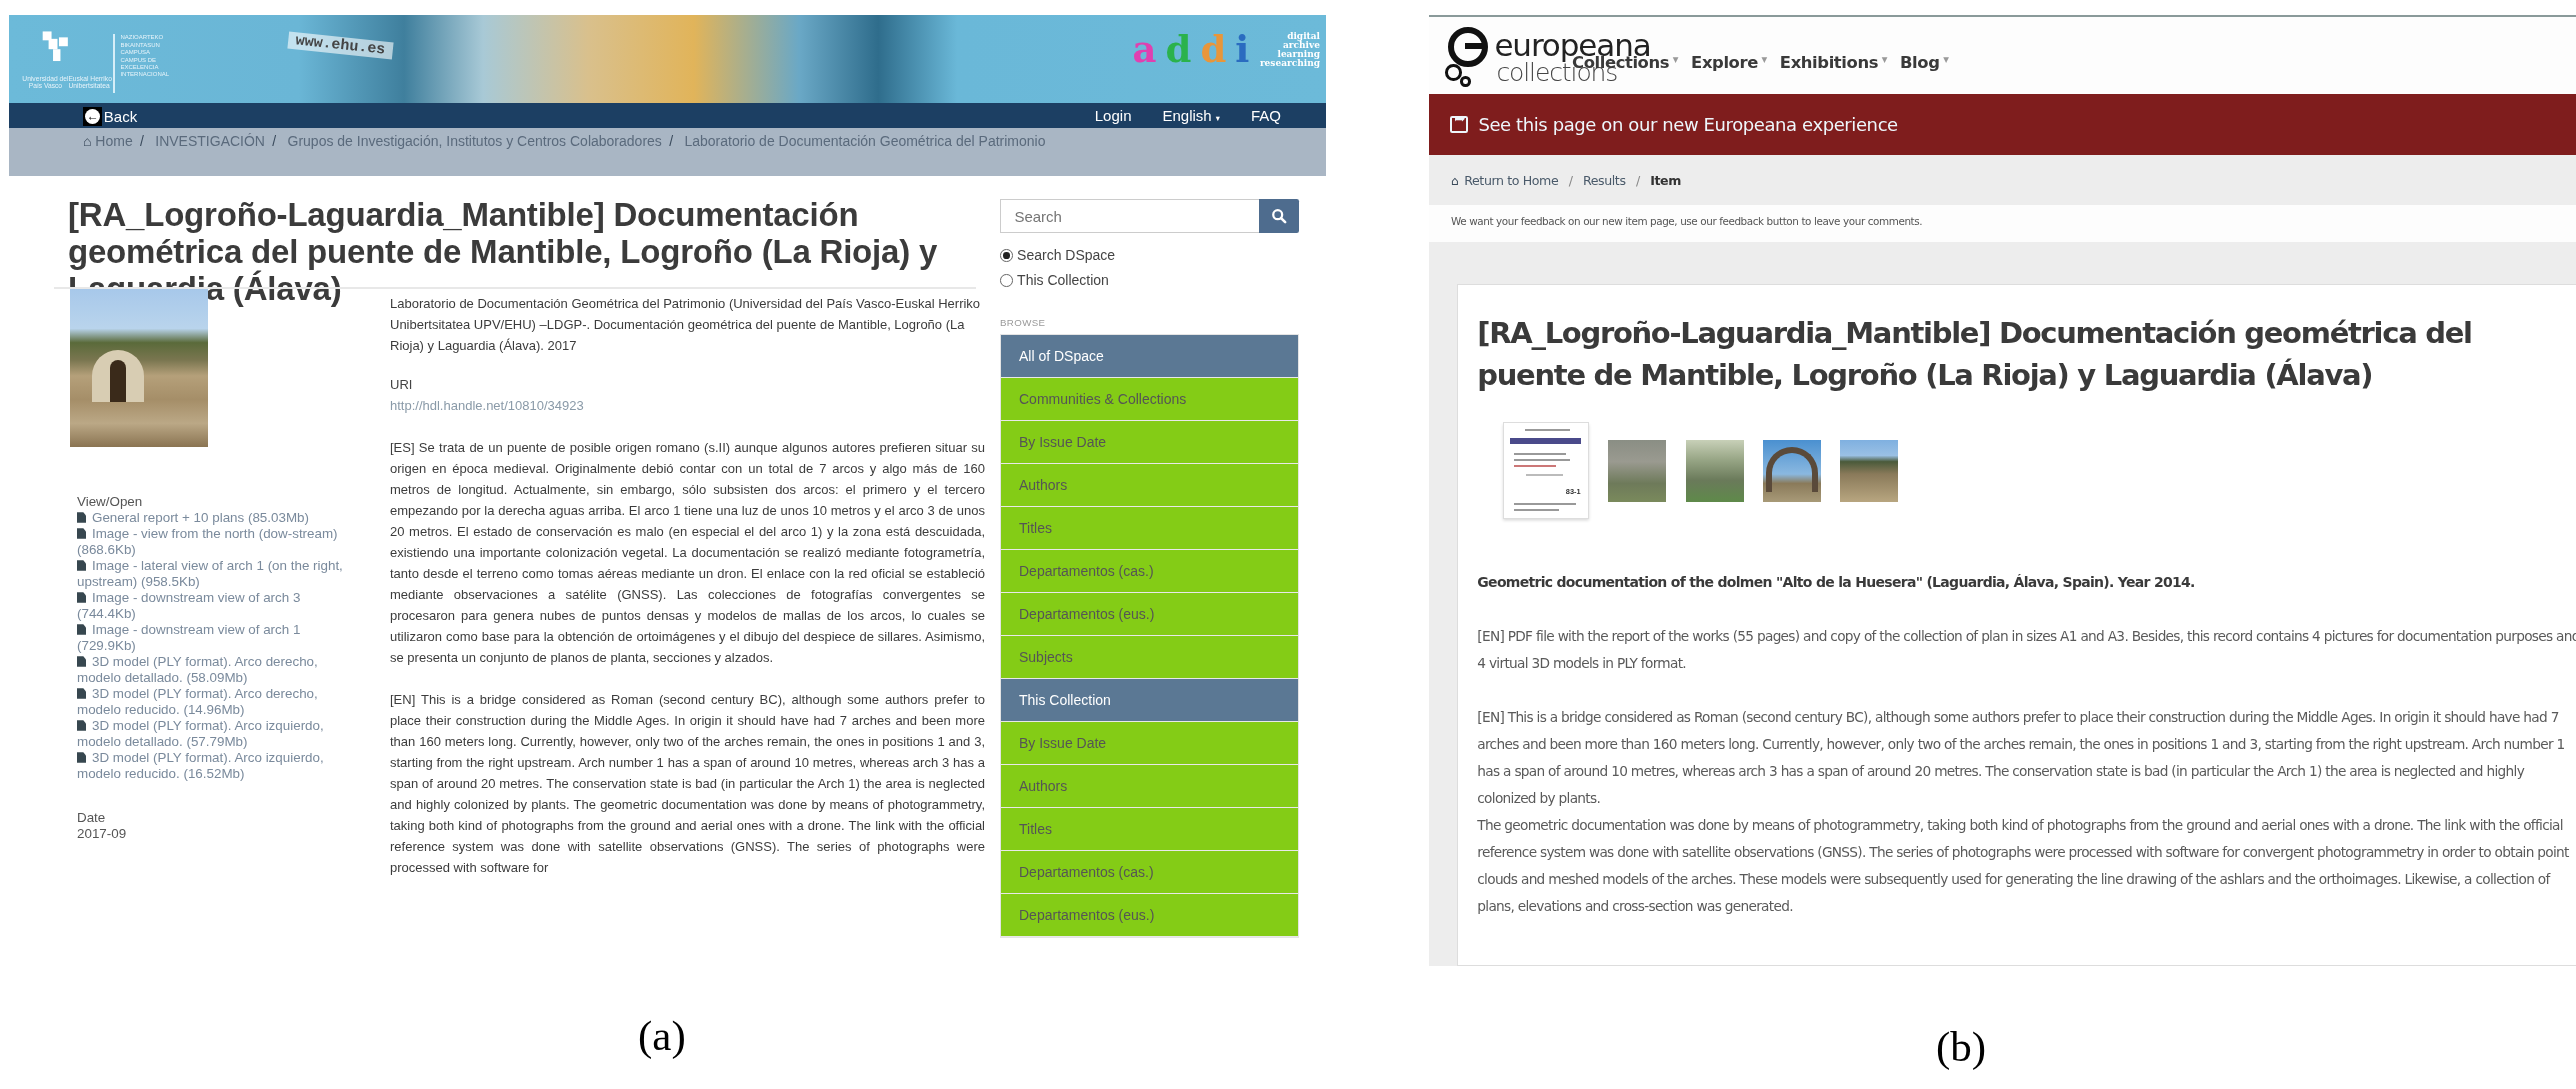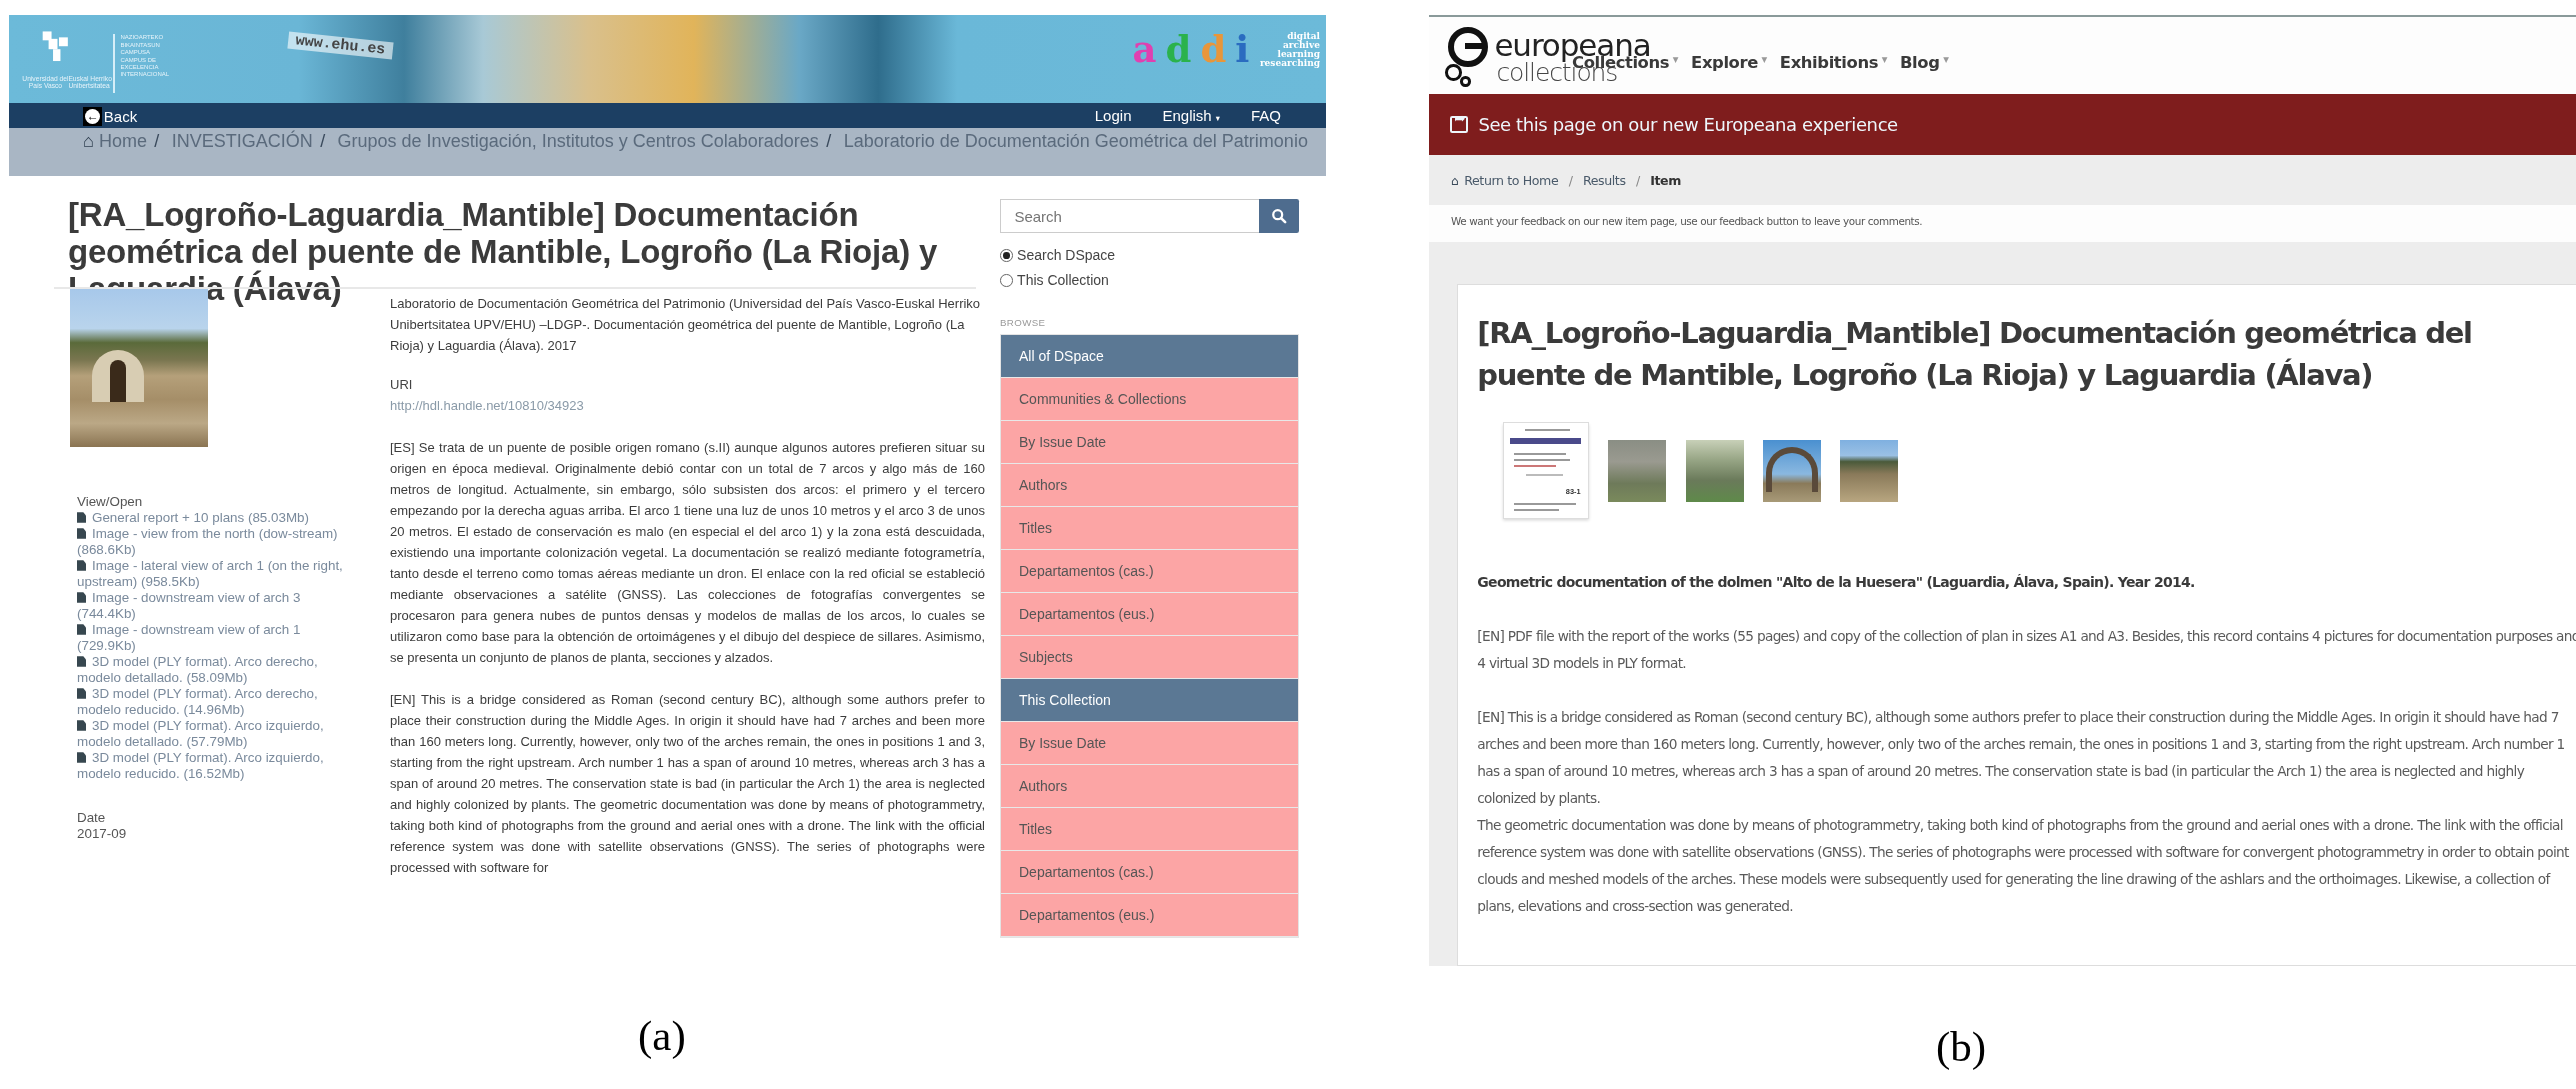--- a/index.html
+++ b/index.html
@@ -20,21 +20,21 @@
   #a-addi { position: absolute; right: 6px; top: 16.4px; display: flex; align-items: flex-end; }
   #a-addi .letters span { font-family: "DejaVu Serif", serif; font-weight: bold; font-size: 37px; margin-right: 9px; line-height: 1; }
   #a-addi .tag { font-family: "DejaVu Serif", serif; font-weight: bold; font-size: 9px; line-height: 9px; color: #fff; margin-left: 1.5px; text-align: right; }
 
   #a-navbar { position: absolute; left: 0; top: 88px; width: 1317px; height: 25px; background: #1c3f63; color: #fff; font-size: 15px; }
   #a-back { position: absolute; left: 74px; top: 3.7px; display: flex; align-items: center; }
   #a-back .ico { width: 19.3px; height: 19.3px; background: #000; display: flex; align-items: center; justify-content: center; margin-right: 1.5px; }
   #a-back .ico span { width: 15px; height: 15px; border-radius: 50%; background: #fff; color: #000; font-size: 12px; font-weight: bold; text-align: center; line-height: 15px; }
   #a-nav-right { position: absolute; right: 45px; top: 3.7px; display: flex; gap: 31px; }
 
-  #a-breadcrumb { position: absolute; left: 0; top: 113px; width: 1317px; height: 48px; background: #a9b6c4; font-size: 18px; color: #5a6a7c; padding: 3px 0 0 74px; line-height: 20px; }
+  #a-breadcrumb { position: absolute; left: 0; top: 113px; width: 1317px; height: 48px; background: #a9b6c4; font-size: 14px; color: #5a6a7c; padding: 3px 0 0 74px; line-height: 20px; }
   #a-breadcrumb .sep { margin: 0 7.4px; color: #3a4a5c; }
   #a-breadcrumb .current { color: #23313f; }
 
   #a-title { position: absolute; left: 59px; top: 181px; width: 914px; font-size: 33px; line-height: 37px; color: #3b3b3b; letter-spacing: -0.2px; }
   #a-title-rule { position: absolute; left: 45px; top: 272px; width: 922px; height: 1.5px; background: #e8e8e8; }
 
   #a-thumb { position: absolute; left: 61px; top: 274px; width: 138px; height: 158px;
     background: linear-gradient(180deg, #a7c8ea 0%, #b9d4ec 25%, #5a6a3a 34%, #7a7650 45%, #b5a07a 55%, #a58e68 70%, #bba886 85%, #8a7452 100%); }
   #a-thumb .arch { position: absolute; left: 22px; top: 61px; width: 52px; height: 52px; border-radius: 26px 26px 0 0; background: #d8cdb3; }
   #a-thumb .arch i { position: absolute; left: 18px; top: 10.4px; width: 16.4px; height: 42px; border-radius: 8.2px 8.2px 0 0; background: #3a2a1a; }
@@ -53,21 +53,21 @@
   #a-sidebar { position: absolute; left: 991px; top: 184px; width: 299px; }
   #a-search { display: flex; height: 34px; }
   #a-search input { flex: 1; height: 34px; border: 0.7px solid #ccc; border-right: none; font-size: 15px; padding-left: 13.4px; color: #999; font-family: "Liberation Sans", sans-serif; }
   #a-search .btn { width: 40px; height: 34px; background: #4e6c8e; display: flex; align-items: center; justify-content: center; border-radius: 0 2.2px 2.2px 0; }
   #a-radios { margin-top: 10px; font-size: 14px; line-height: 25px; color: #444; }
   #a-radios .r { display: flex; align-items: center; }
   #a-radios .dot { width: 12.6px; height: 12.6px; border: 1.1px solid #666; border-radius: 50%; margin-right: 4.5px; display: inline-flex; align-items: center; justify-content: center; }
   #a-radios .dot.on::after { content: ""; width: 6.7px; height: 6.7px; border-radius: 50%; background: #222; }
   #a-browse-label { margin-top: 24px; font-size: 9.7px; color: #999; letter-spacing: 0.4px; }
   #a-browse { margin-top: 6px; border: 0.7px solid #e4e4e4; }
-  #a-browse .item { height: 43px; line-height: 43px; padding-left: 18px; font-size: 14px; color: #555; border-bottom: 0.7px solid #e8e8e8; background: #fca5a5; }
+  #a-browse .item { height: 43px; line-height: 43px; padding-left: 18px; font-size: 14px; color: #555; border-bottom: 0.7px solid #e8e8e8; background: #84cc16; }
   #a-browse .item.active { background: #5b7894; color: #fff; }
 
   
   #panel-b { position: absolute; left: 1429px; top: 15px; width: 1223px; height: 951px; background: #ededed; overflow: hidden; }
   #b-header { position: absolute; left: 0; top: 0; width: 1201px; height: 79px; background: #fdfdfd; border-top: 2.2px solid #8a9a9a; }
   #b-logo { position: absolute; left: 16.4px; top: 7.4px; width: 216px; height: 67px; }
   #b-logo .ring1 { position: absolute; left: 3px; top: 3px; width: 40px; height: 40px; border: 6.7px solid #111; border-radius: 50%; }
   #b-logo .ring1 .bar { position: absolute; left: 10.4px; top: 9.7px; width: 21px; height: 6px; background: #111; }
   #b-logo .ring2 { position: absolute; left: 0; top: 40px; width: 16.4px; height: 16.4px; border: 3.7px solid #111; border-radius: 50%; }
   #b-logo .ring3 { position: absolute; left: 15px; top: 52px; width: 10.4px; height: 10.4px; border: 3px solid #111; border-radius: 50%; }

